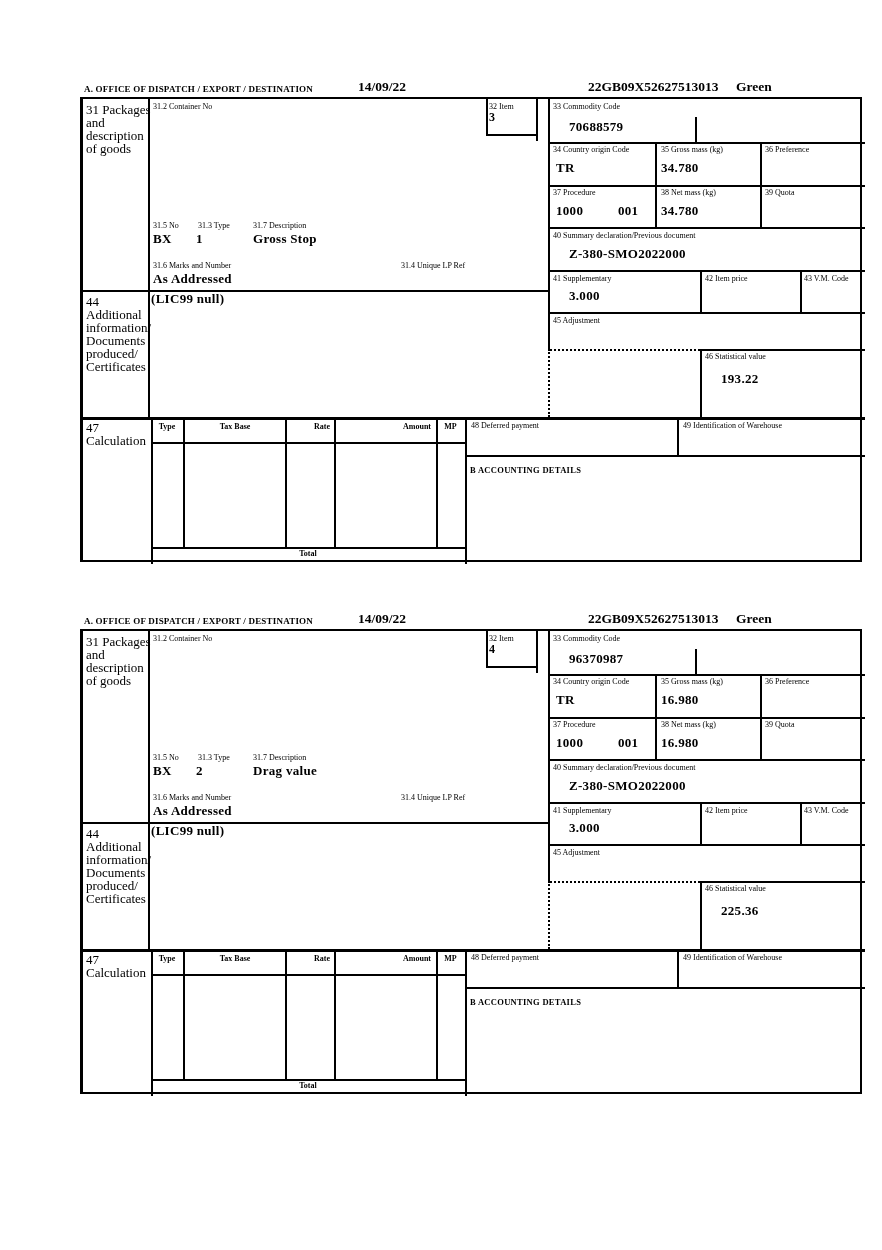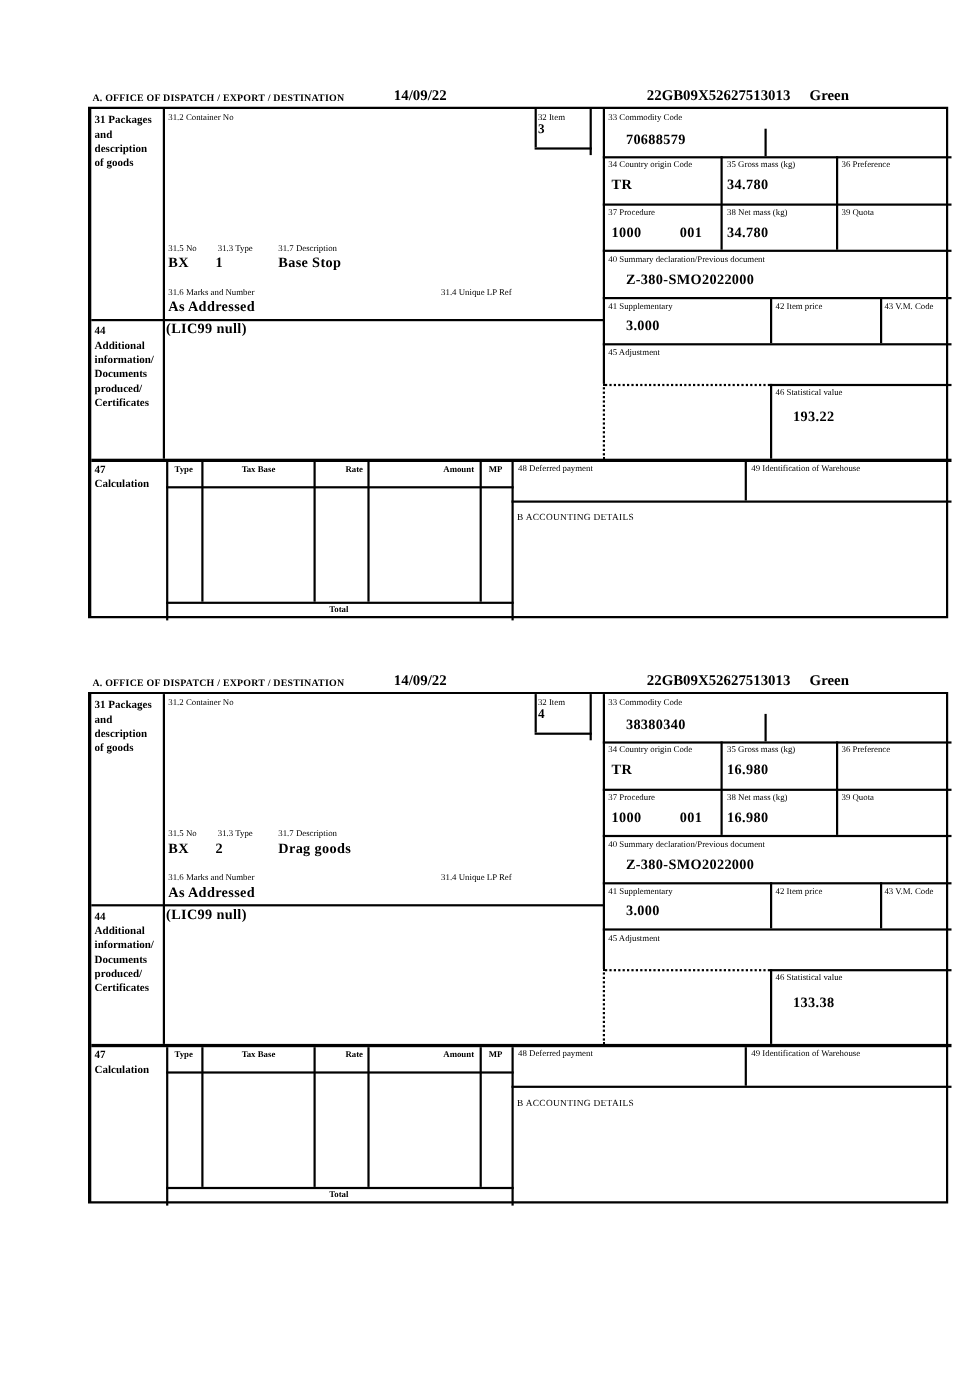--- a/index.html
+++ b/index.html
@@ -13,25 +13,25 @@
   .office{position:absolute;left:4px;top:4px;font-size:9px;font-weight:bold;letter-spacing:.2px;white-space:nowrap;}
   .hdate{position:absolute;left:278px;top:-1px;font-size:13.5px;font-weight:bold;white-space:nowrap;}
   .href{position:absolute;left:508px;top:-1px;font-size:13.5px;font-weight:bold;white-space:nowrap;}
   .hroute{position:absolute;left:656px;top:-1px;font-size:13.5px;font-weight:bold;white-space:nowrap;}
   
   .box{position:absolute;left:0;top:17px;width:782px;height:465px;border:2px solid #000;border-left-width:3px;box-sizing:border-box;}
   .vl,.hl{position:absolute;background:#000;}
   .vdot{position:absolute;width:0;border-left:2px dotted #000;}
   .hdot{position:absolute;height:0;border-top:2px dotted #000;}
   .lab{position:absolute;font-size:8px;font-weight:normal;line-height:10px;white-space:nowrap;}
-  .labblock{position:absolute;font-size:10px;font-weight:bold;line-height:13px;white-space:nowrap;}
+  .labblock{position:absolute;font-size:13px;font-weight:normal;line-height:13px;white-space:nowrap;}
   .labblock div{display:block;}
   .val{position:absolute;font-size:13px;font-weight:bold;white-space:nowrap;letter-spacing:.3px;}
   .thead{position:absolute;font-size:8px;font-weight:bold;top:323px;}
-  .acct{position:absolute;font-size:8.5px;font-weight:normal;letter-spacing:.3px;}
+  .acct{position:absolute;font-size:8.5px;font-weight:bold;letter-spacing:.3px;}
 </style>
 </head>
 <body>
 
 <div id="page">
   <div class="form-section" style="top: 80px;">
 
     <span class="office">A.  OFFICE OF DISPATCH / EXPORT / DESTINATION</span>
     <span class="hdate">14/09/22</span>
     <span class="href">22GB09X52627513013</span>
@@ -91,21 +91,21 @@
         <div>47</div>
         <div>Calculation</div>
       </div>
 
       <span class="lab" style="left:70px;top:3px">31.2 Container No</span>
       <span class="lab" style="left:70px;top:122px">31.5 No</span>
       <span class="lab" style="left:115px;top:122px">31.3 Type</span>
       <span class="lab" style="left:170px;top:122px">31.7 Description</span>
       <span class="val" style="left:70px;top:132px">BX</span>
       <span class="val" style="left:113px;top:132px">1</span>
-      <span class="val" style="left:170px;top:132px">Base Stop</span>
+      <span class="val" style="left:170px;top:132px">Gross Stop</span>
       <span class="lab" style="left:70px;top:162px">31.6 Marks and Number</span>
       <span class="lab" style="left:318px;top:162px">31.4 Unique LP Ref</span>
       <span class="val" style="left:70px;top:172px">As Addressed</span>
       <span class="val" style="left:68px;top:192px">(LIC99 null)</span>
 
       <span class="lab" style="left:406px;top:3px">32 Item</span>
       <span class="val" style="left:406px;top:11px;font-size:12px">3</span>
 
       <span class="lab" style="left:470px;top:3px">33 Commodity Code</span>
       <span class="val" style="left:486px;top:20px">70688579</span>
@@ -210,31 +210,31 @@
         <div>47</div>
         <div>Calculation</div>
       </div>
 
       <span class="lab" style="left:70px;top:3px">31.2 Container No</span>
       <span class="lab" style="left:70px;top:122px">31.5 No</span>
       <span class="lab" style="left:115px;top:122px">31.3 Type</span>
       <span class="lab" style="left:170px;top:122px">31.7 Description</span>
       <span class="val" style="left:70px;top:132px">BX</span>
       <span class="val" style="left:113px;top:132px">2</span>
-      <span class="val" style="left:170px;top:132px">Drag goods</span>
+      <span class="val" style="left:170px;top:132px">Drag value</span>
       <span class="lab" style="left:70px;top:162px">31.6 Marks and Number</span>
       <span class="lab" style="left:318px;top:162px">31.4 Unique LP Ref</span>
       <span class="val" style="left:70px;top:172px">As Addressed</span>
       <span class="val" style="left:68px;top:192px">(LIC99 null)</span>
 
       <span class="lab" style="left:406px;top:3px">32 Item</span>
       <span class="val" style="left:406px;top:11px;font-size:12px">4</span>
 
       <span class="lab" style="left:470px;top:3px">33 Commodity Code</span>
-      <span class="val" style="left:486px;top:20px">38380340</span>
+      <span class="val" style="left:486px;top:20px">96370987</span>
 
       <span class="lab" style="left:470px;top:46px">34 Country origin Code</span>
       <span class="val" style="left:473px;top:61px">TR</span>
       <span class="lab" style="left:578px;top:46px">35 Gross mass (kg)</span>
       <span class="val" style="left:578px;top:61px">16.980</span>
       <span class="lab" style="left:682px;top:46px">36 Preference</span>
 
       <span class="lab" style="left:470px;top:89px">37 Procedure</span>
       <span class="val" style="left:473px;top:104px">1000</span>
       <span class="val" style="left:535px;top:104px">001</span>
@@ -246,21 +246,21 @@
       <span class="val" style="left:486px;top:147px">Z-380-SMO2022000</span>
 
       <span class="lab" style="left:470px;top:175px">41 Supplementary</span>
       <span class="val" style="left:486px;top:189px">3.000</span>
       <span class="lab" style="left:622px;top:175px">42 Item price</span>
       <span class="lab" style="left:721px;top:175px">43 V.M. Code</span>
 
       <span class="lab" style="left:470px;top:217px">45 Adjustment</span>
 
       <span class="lab" style="left:622px;top:253px">46 Statistical value</span>
-      <span class="val" style="left:638px;top:272px">133.38</span>
+      <span class="val" style="left:638px;top:272px">225.36</span>
 
       <div class="thead" style="left:68px;width:32px;text-align:center">Type</div>
       <div class="thead" style="left:102px;width:100px;text-align:center">Tax Base</div>
       <div class="thead" style="left:202px;width:45px;text-align:right">Rate</div>
       <div class="thead" style="left:251px;width:97px;text-align:right">Amount</div>
       <div class="thead" style="left:353px;width:29px;text-align:center">MP</div>
       <div class="thead" style="left:68px;top:450px;width:314px;text-align:center">Total</div>
 
       <span class="lab" style="left:388px;top:322px">48 Deferred payment</span>
       <span class="lab" style="left:600px;top:322px">49 Identification of Warehouse</span>

